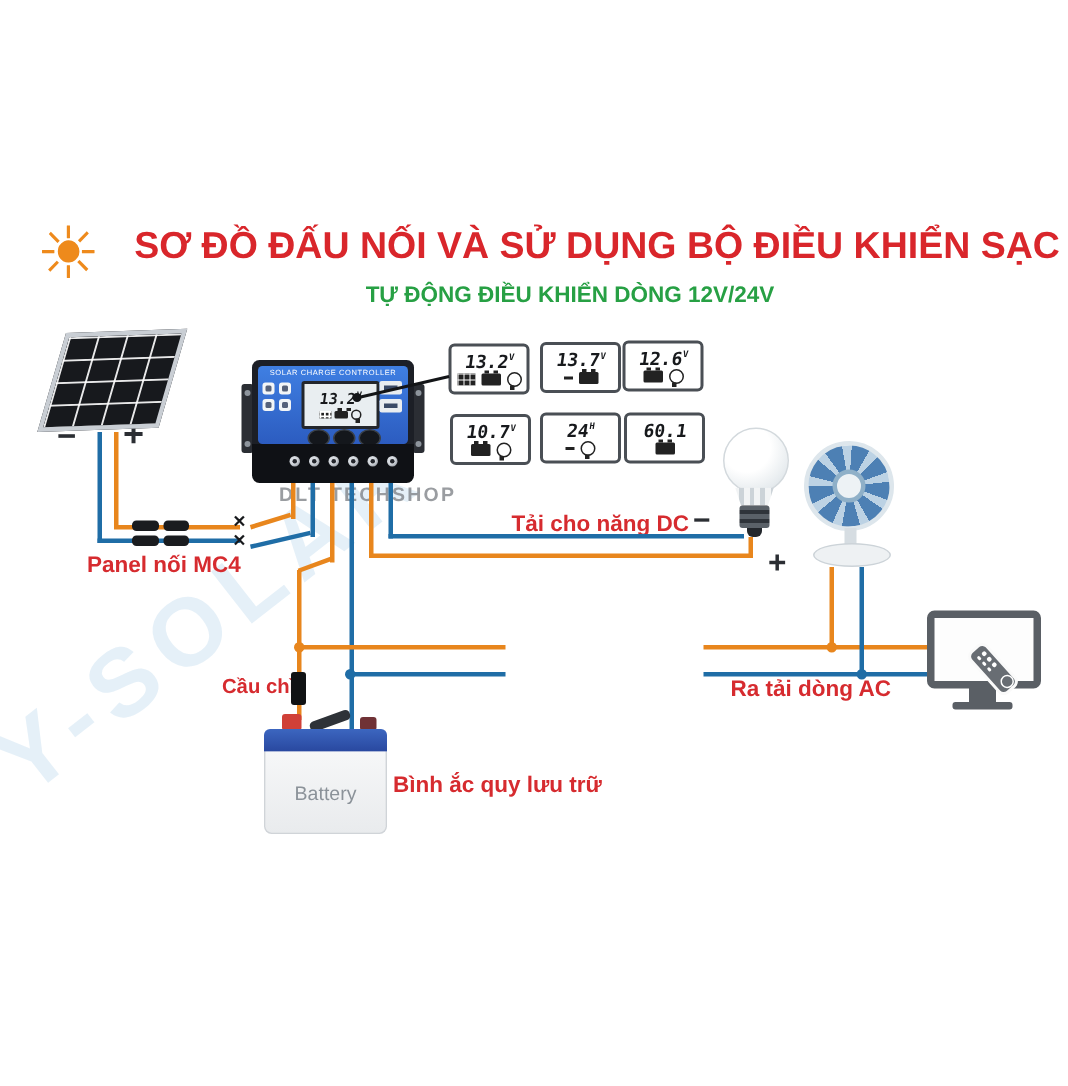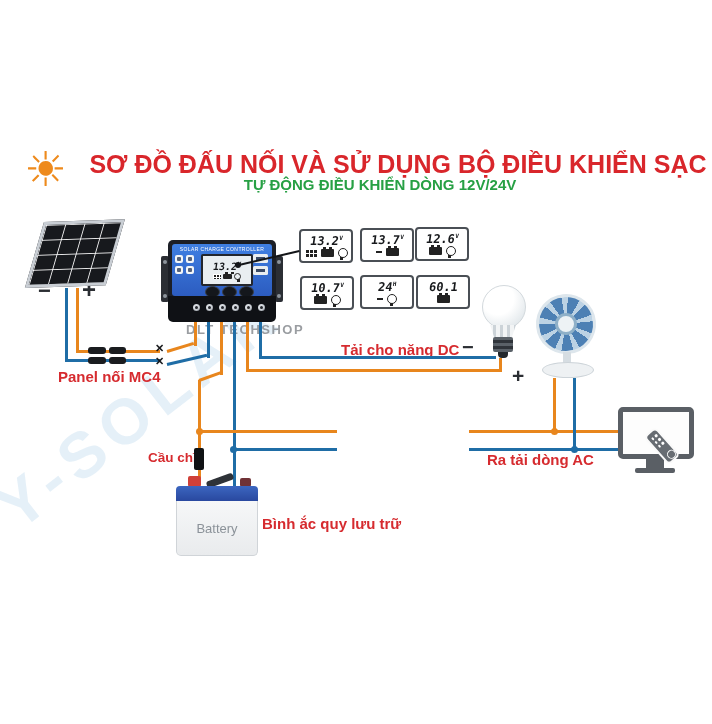--- a/index.html
+++ b/index.html
@@ -141,21 +141,21 @@
 </style>
 </head>
 <body>
 
 <div class="canvas">
 
   <div class="abs wm-brand" style="left:28px;top:470px;">Y-SOLAR</div>
 
   <div class="abs sun" style="left:24px;top:146px;">☀</div>
   <div class="abs title" style="left:88px;top:150px;width:620px;">SƠ ĐỒ ĐẤU NỐI VÀ SỬ DỤNG BỘ ĐIỀU KHIỂN SẠC</div>
-  <div class="abs subtitle" style="left:140px;top:176px;width:480px;">TỰ ĐỘNG ĐIỀU KHIỂN DÒNG 12V/24V</div>
+  <div class="abs subtitle" style="left:140px;top:188px;width:480px;">TỰ ĐỘNG ĐIỀU KHIỂN DÒNG 12V/24V</div>
 
   <div class="abs solar-panel" style="left:44px;top:222px;"></div>
   <div class="abs sign" style="left:38px;top:278px;font-size:22px;">−</div>
   <div class="abs sign" style="left:82px;top:276px;font-size:24px;">+</div>
 
   <div class="w wb v3" style="left:65px;top:288px;height:74px;"></div>
   <div class="w wo v3" style="left:76px;top:288px;height:64px;"></div>
   <div class="w wo h3" style="left:76px;top:350px;width:84px;"></div>
   <div class="w wb h3" style="left:65px;top:359px;width:95px;"></div>
 

